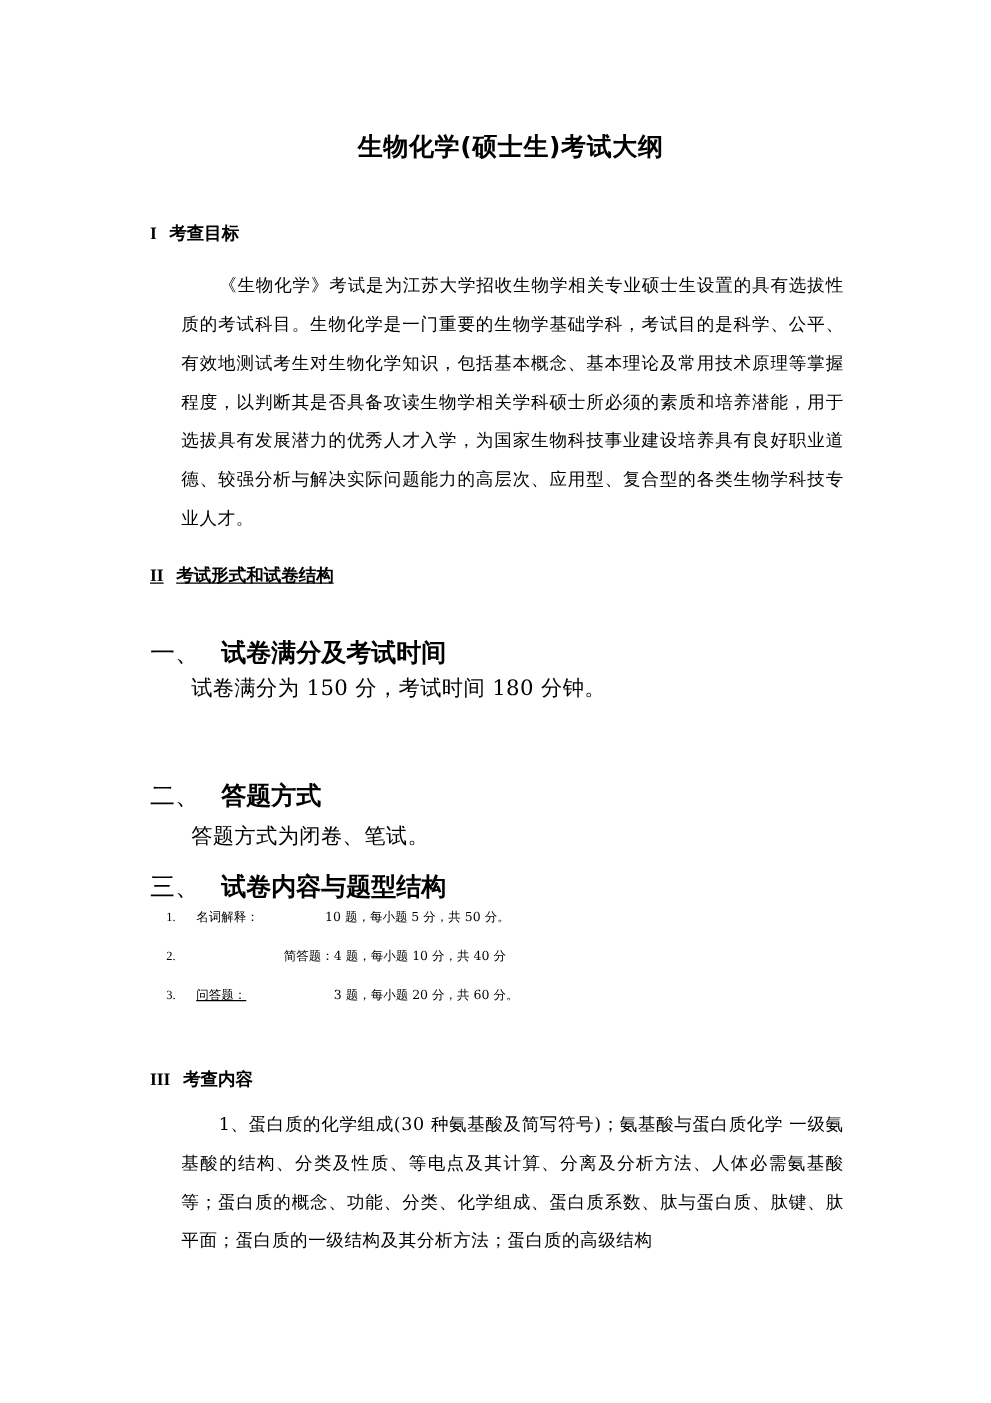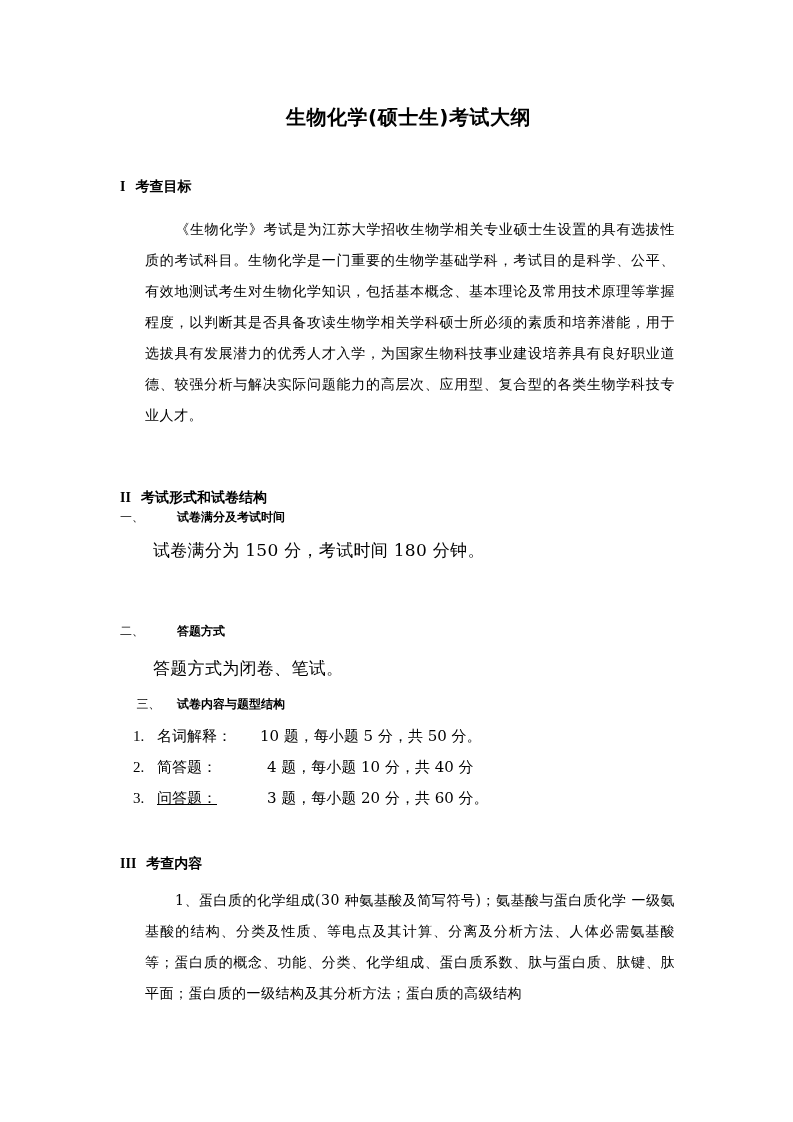--- a/index.html
+++ b/index.html
@@ -4,62 +4,62 @@
 <style>
   html, body { margin:0; padding:0; background:#ffffff; }
   body { width:793px; height:1122px; position:relative; overflow:hidden;
          font-family:"DejaVu Serif","Liberation Serif",serif; color:#000; }
   .abs { position:absolute; white-space:nowrap; }
   .title { top:104px; left:12px; width:793px; text-align:center; font-size:20px; font-weight:bold; font-family:"DejaVu Sans","Liberation Sans",sans-serif; letter-spacing:0.5px; }
   .h1 { left:120px; font-size:14px; font-weight:bold; font-family:"DejaVu Sans","Liberation Sans",sans-serif; }
   .h1 .num { font-family:"Liberation Serif",serif; margin-right:10px; }
   .para { left:145px; width:530px; font-size:14px; line-height:31px; text-align:justify; white-space:normal; letter-spacing:0.5px; }
   .para .indent { display:inline-block; width:30px; }
-  .h2 { left:120px; font-size:12px; font-weight:bold; font-family:Liberation Sans, sans-serif; }
+  .h2 { left:120px; font-size:20px; font-weight:bold; font-family:Liberation Sans, sans-serif; }
   .h2 .num { display:inline-block; width:57px; font-weight:normal; }
   .line { font-size:17px; letter-spacing:0.3px; }
-  .li { left:133px; font-size:15px; }
+  .li { left:133px; font-size:10px; }
   .li .n { display:inline-block; width:24px; font-family:"Liberation Serif",serif; }
   .li .lab { display:inline-block; width:103px; }
 </style>
 </head>
 <body>
 
 <div class="abs title">生物化学(硕士生)考试大纲</div>
 
 <div class="abs h1" style="top:178px;">
   <span class="num">I</span><span>考查目标</span>
 </div>
 <div class="abs para" style="top:214px;">
   <span class="indent"></span><span>《生物化学》考试是为江苏大学招收生物学相关专业硕士生设置的具有选拔性质的考试科目。生物化学是一门重要的生物学基础学科，考试目的是科学、公平、有效地测试考生对生物化学知识，包括基本概念、基本理论及常用技术原理等掌握程度，以判断其是否具备攻读生物学相关学科硕士所必须的素质和培养潜能，用于选拔具有发展潜力的优秀人才入学，为国家生物科技事业建设培养具有良好职业道德、较强分析与解决实际问题能力的高层次、应用型、复合型的各类生物学科技专业人才。</span>
 </div>
 
-<div class="abs h1" style="top:489px;">
+<div class="abs h1" style="top:452px;text-decoration:underline;">
   <span class="num">II</span><span>考试形式和试卷结构</span>
 </div>
 
 <div class="abs h2" style="top:509px;">
   <span class="num">一、</span><span>试卷满分及考试时间</span>
 </div>
 <div class="abs line" style="top:539px; left:153px;">试卷满分为 150 分，考试时间 180 分钟。</div>
 
 <div class="abs h2" style="top:623px;">
   <span class="num">二、</span><span>答题方式</span>
 </div>
 <div class="abs line" style="top:633px; left:153px;margin-top:24px;">答题方式为闭卷、笔试。</div>
 
-<div class="abs h2" style="top:696px;text-align:center;">
+<div class="abs h2" style="top:696px;">
   <span class="num">三、</span><span>试卷内容与题型结构</span>
 </div>
 
 <div class="abs li" style="top:727px;">
   <span class="n">1.</span><span class="lab">名词解释：</span><span>10 题，每小题 5 分，共 50 分。</span>
 </div>
 <div class="abs li" style="top:758px;">
-  <span class="n">2.</span><span class="lab" style="width:110px;">简答题：</span><span>4 题，每小题 10 分，共 40 分</span>
+  <span class="n">2.</span><span class="lab" style="width:110px;text-align:right;">简答题：</span><span>4 题，每小题 10 分，共 40 分</span>
 </div>
 <div class="abs li" style="top:789px;">
   <span class="n">3.</span><span class="lab" style="width:110px;text-decoration:underline;">问答题：</span><span>3 题，每小题 20 分，共 60 分。</span>
 </div>
 
 <div class="abs h1" style="top:855px;text-align:right;">
   <span class="num">III</span><span>考查内容</span>
 </div>
 <div class="abs para" style="top:885px;">
   <span class="indent"></span><span>1、蛋白质的化学组成(30 种氨基酸及简写符号)；氨基酸与蛋白质化学 一级氨基酸的结构、分类及性质、等电点及其计算、分离及分析方法、人体必需氨基酸等；蛋白质的概念、功能、分类、化学组成、蛋白质系数、肽与蛋白质、肽键、肽平面；蛋白质的一级结构及其分析方法；蛋白质的高级结构</span>

